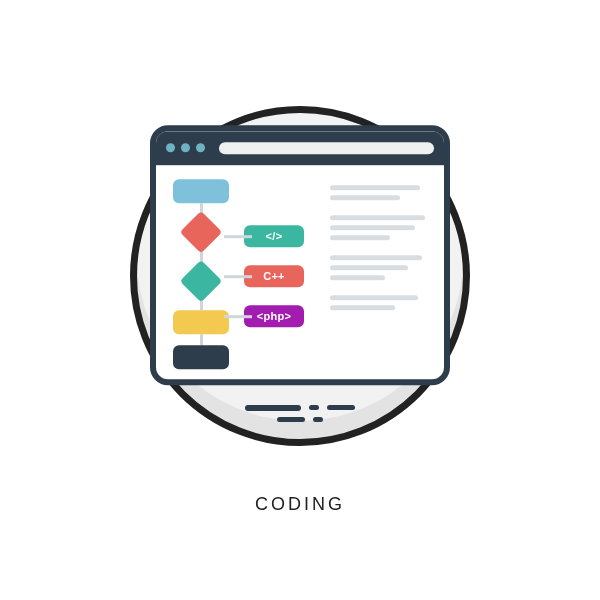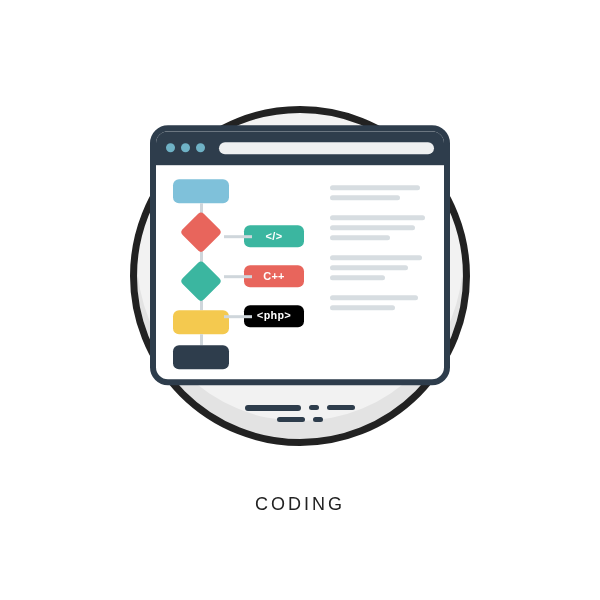--- a/index.html
+++ b/index.html
@@ -116,21 +116,21 @@
     font-weight: 600;
     display: flex;
     align-items: center;
     justify-content: center;
     letter-spacing: 0.3px;
     width: 60px;
     position: relative;
   }
   .t-teal  { background: #3bb6a0; }
   .t-coral { background: #e8655c; }
-  .t-blue  { background: #000000; font-family: Liberation Mono, monospace; }
+  .t-blue  { background: #a21caf; }
   .codecol {
     flex: 1;
     display: flex;
     flex-direction: column;
     gap: 9px;
     padding-top: 6px;
   }
   .codegrp { display: flex; flex-direction: column; gap: 5px; margin-bottom: 6px;}
   .codeline {
     height: 5px;

